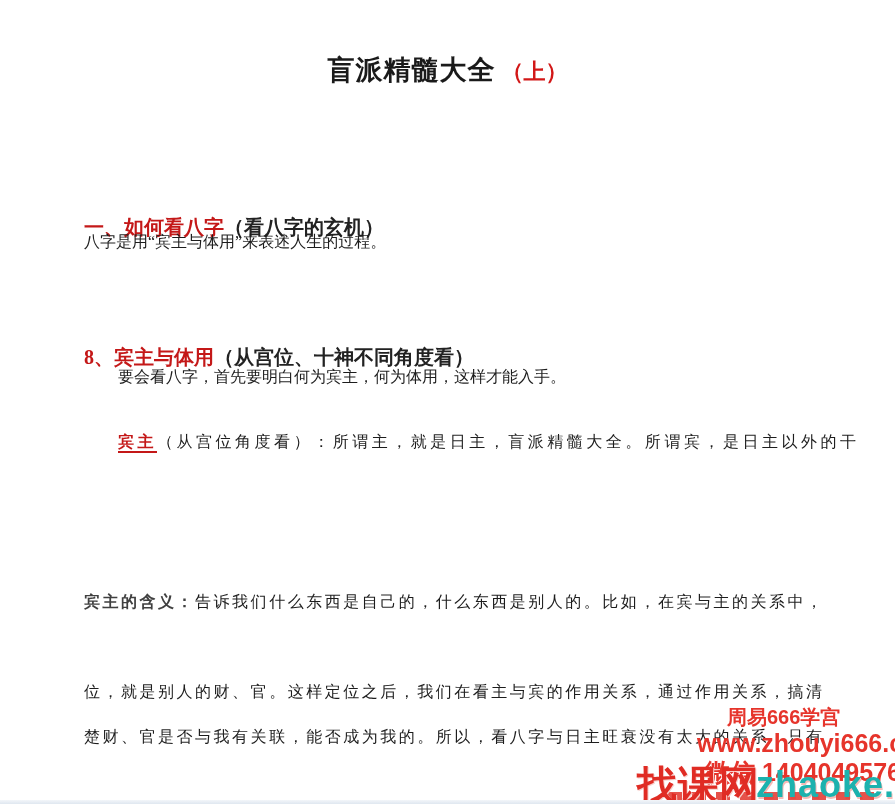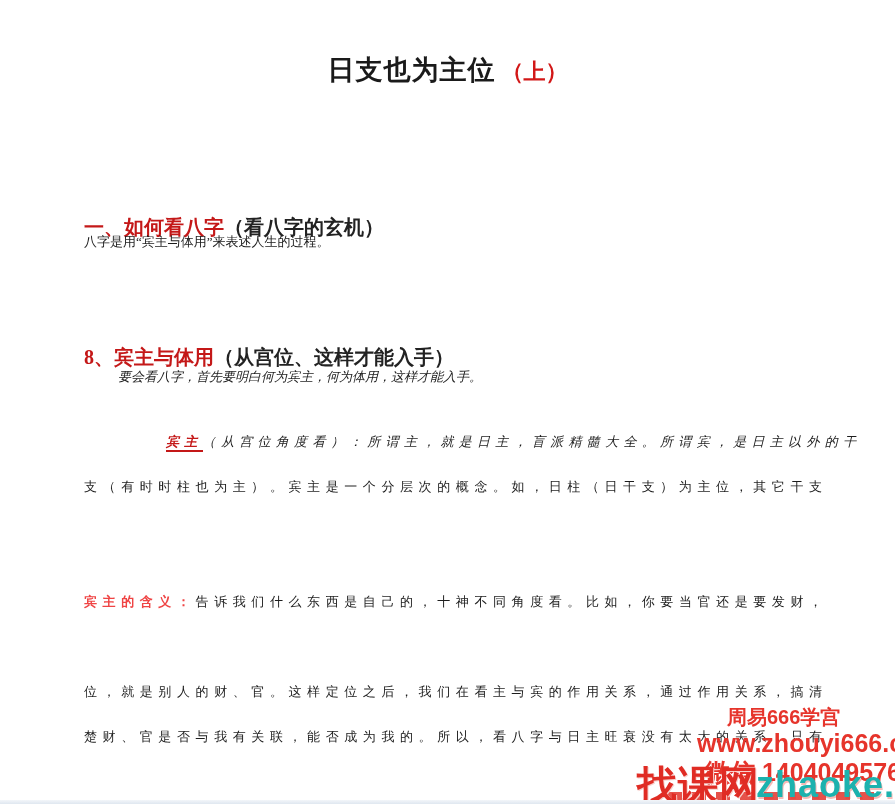--- a/index.html
+++ b/index.html
@@ -32,21 +32,21 @@
   .doc-title .suffix {
     color: #d21717;
     font-size: 22px;
     margin-left: 6px;
     letter-spacing: 0;
   }
   .line {
     position: absolute;
     left: 84px;
     width: 738px;
-    font-size: 13px;
+    font-size: 16px;
     color: #1d1d1d;
     white-space: nowrap;
     line-height: 26px;
   }
   .fill {
     text-align: justify;
     text-align-last: justify;
   }
   .heading {
     font-weight: bold;
@@ -54,31 +54,29 @@
     margin-top: 46px;
   }
   .heading .red {
     color: #c41818;
   }
   .heading .black {
     color: #222222;
   }
   .indent {
     padding-left: 34px;
-    font-style: italic;
   }
   .lead-red {
     color: #c41818;
     font-weight: bold;
     border-bottom: 2px solid #c41818;
     padding-bottom: 1px;
-    margin-left: 48px;
   }
   .lead-blue {
-    color: #ef4444;
+    color: #404040;
     font-weight: bold;
   }
   
   .wm {
     position: absolute;
     font-family: "Liberation Sans", sans-serif;
     color: #e6342b;
     white-space: nowrap;
     z-index: 5;
   }
@@ -140,42 +138,41 @@
     background: linear-gradient(180deg, #f3f6fa 0%, #dfe7f0 100%);
     z-index: 6;
   }
 </style>
 </head>
 <body>
 
 <div class="page">
 
   <div class="doc-title">
-    <span>日支也为主位</span><span class="suffix">（上）</span>
+    <span>盲派精髓大全</span><span class="suffix">（上）</span>
   </div>
 
   <div class="line heading" style="top:168px">
     <span class="red">一、如何看八字</span><span class="black">（看八字的玄机）</span>
   </div>
 
   <div class="line" style="top:229px">八字是用“宾主与体用”来表述人生的过程。</div>
 
   <div class="line heading" style="top:298px">
-    <span class="red">8、宾主与体用</span><span class="black">（从宫位、这样才能入手）</span>
+    <span class="red">8、宾主与体用</span><span class="black">（从宫位、十神不同角度看）</span>
   </div>
 
   <div class="line indent" style="top:364px">要会看八字，首先要明白何为宾主，何为体用，这样才能入手。</div>
 
   <div class="line indent fill" style="top:429px">
     <span class="lead-red">宾主</span><span>（从宫位角度看）：所谓主，就是日主，盲派精髓大全。所谓宾，是日主以外的干</span>
   </div>
-  <div class="line fill" style="top:474px">支（有时时柱也为主）。宾主是一个分层次的概念。如，日柱（日干支）为主位，其它干支</div>
 
   <div class="line fill" style="top:589px">
-    <span class="lead-blue">宾主的含义：</span><span>告诉我们什么东西是自己的，十神不同角度看。比如，你要当官还是要发财，</span>
+    <span class="lead-blue">宾主的含义：</span><span>告诉我们什么东西是自己的，什么东西是别人的。比如，在宾与主的关系中，</span>
   </div>
   <div class="line fill" style="top:724px">楚财、官是否与我有关联，能否成为我的。所以，看八字与日主旺衰没有太大的关系，只有</div>
   <div class="line fill" style="top:679px">位，就是别人的财、官。这样定位之后，我们在看主与宾的作用关系，通过作用关系，搞清</div>
 
   <div class="wm wm-school">周易666学宫</div>
   <div class="wm wm-site">www.zhouyi666.com</div>
   <div class="wm wm-wechat">微信 1404049576</div>
   <div class="wm-fragment"></div>
   <div class="wm wm-logo">找课网</div>
   <div class="wm wm-domain">zhaoke.vip</div>

